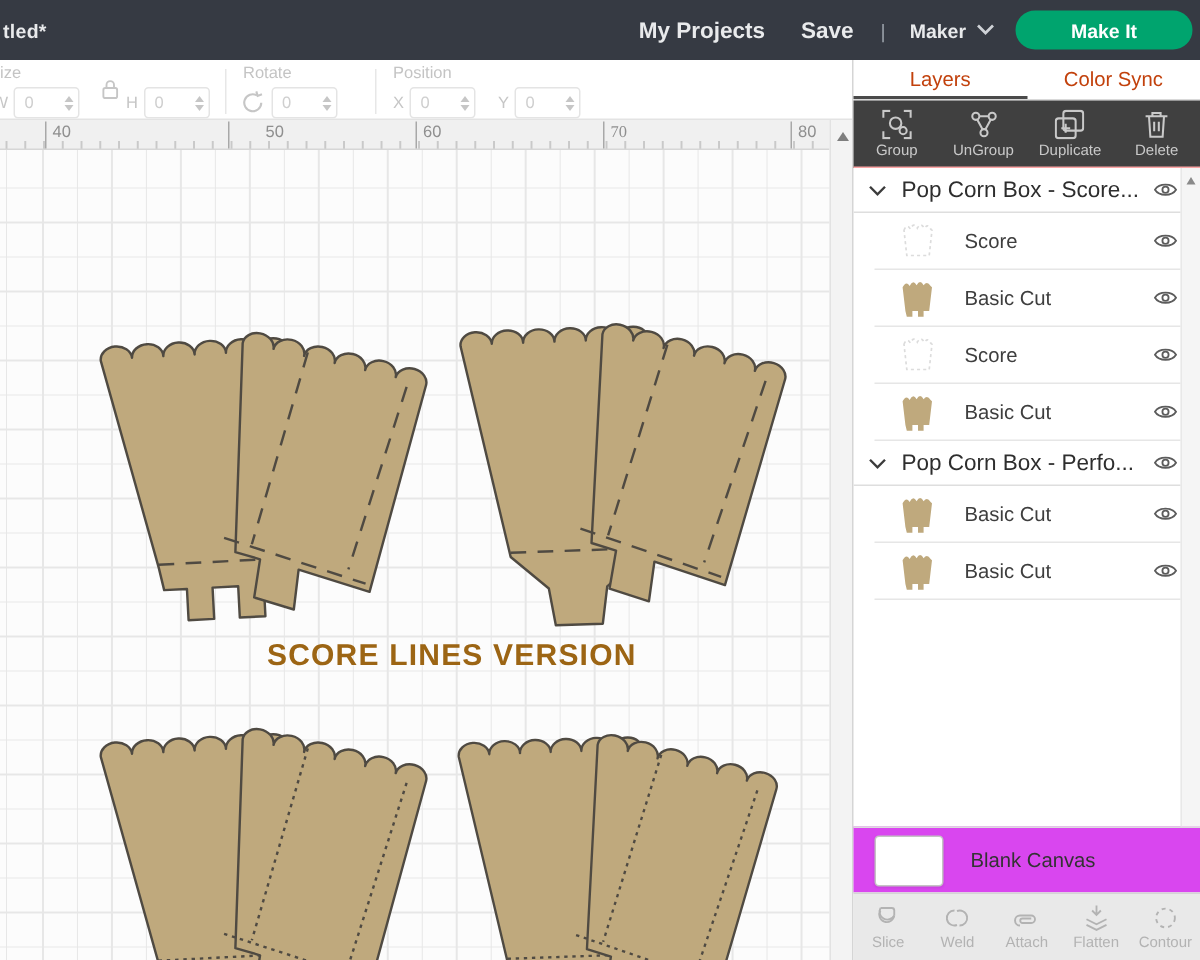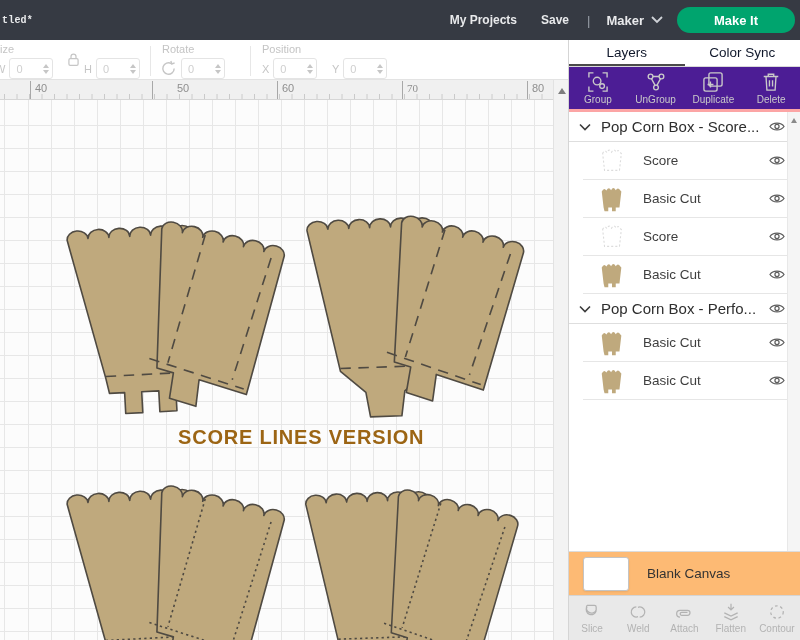--- a/index.html
+++ b/index.html
@@ -3,23 +3,23 @@
 <meta charset="utf-8">
 <style>
   * { margin:0; padding:0; box-sizing:border-box; }
   html,body { width:800px; height:640px; overflow:hidden;
     font-family:"Liberation Sans", sans-serif; background:#fff; }
   .app { position:relative; width:800px; height:640px; }
 
   
   .topbar { position:absolute; left:0; top:0; width:800px; height:40px;
     background:var(--topbar-bg,#363a43); display:flex; align-items:center; color:#e9eaec; }
-  .doc-title { font-size:10px; font-weight:700; margin-left:2px; letter-spacing:.2px;font-family:Liberation Mono, monospace; }
+  .doc-title { font-size:13px; font-weight:700; margin-left:2px; letter-spacing:.2px; }
   .topbar-right { margin-left:auto; display:flex; align-items:center; gap:0; }
-  .tb-link { font-size:12px; font-weight:700; color:#e9eaec; padding:0 12px; cursor:pointer; }
+  .tb-link { font-size:15px; font-weight:700; color:#e9eaec; padding:0 12px; cursor:pointer; }
   .tb-pipe { color:#9aa0a9; font-size:13px; padding:0 6px; }
   .machine { display:flex; align-items:center; gap:7px; padding:0 14px 0 10px; cursor:pointer; }
   .machine span { font-size:13px; font-weight:700; }
   .makeit { height:26px; min-width:118px; margin-right:5px; border:none; border-radius:13px;
     background:var(--accent-green,#00a46e); color:#fff; font-size:13px; font-weight:700;
     font-family:inherit; cursor:pointer; padding:0 24px; }
 
   
   .toolbar { position:absolute; left:0; top:40px; width:568px; height:40px; background:#fff;
     border-bottom:1px solid #e3e3e3; color:#c8c8c8; overflow:hidden; }
@@ -67,23 +67,23 @@
   .vscroll { position:absolute; left:553px; top:80px; width:15px; height:560px; background:#f3f3f3;
     border-left:1px solid #e2e2e2; }
   .vscroll .arr-up { position:absolute; left:4px; top:8px; width:0; height:0;
     border-left:4px solid transparent; border-right:4px solid transparent; border-bottom:6px solid #7e7e7e; }
   .vscroll .thumb { position:absolute; left:2px; top:22px; width:11px; height:36px; background:#bdbdbd; }
 
   
   .panel { position:absolute; left:568px; top:40px; width:232px; height:600px; background:#fff;
     border-left:1px solid #d5d5d5; display:flex; flex-direction:column; }
   .tabs { display:flex; height:27px; border-bottom:1px solid #d9d9d9; flex:none; }
-  .tab { flex:1; text-align:center; font-size:13.5px; color:#0f172a; line-height:26px; cursor:pointer; }
+  .tab { flex:1; text-align:center; font-size:13.5px; color:#c2410c; line-height:26px; cursor:pointer; }
   .tab.active { border-bottom:2px solid #4a4a4a; font-weight:400; }
-  .acts { display:flex; height:45px; border-bottom:3px solid #fca5a5; flex:none; background:#4c1d95; }
+  .acts { display:flex; height:45px; border-bottom:1px solid #fca5a5; flex:none; background:#404040; }
   .act { flex:1; display:flex; flex-direction:column; align-items:center; justify-content:center;
     gap:2px; cursor:default; }
   .act svg { stroke:#c9c9c9; fill:none; stroke-width:1.5; }
   .act .alabel { font-size:10px; color:#c9c9c9; }
 
   .llist { position:relative; flex:1; overflow:hidden; }
   .lrow { display:flex; align-items:center; }
   .lrow.group { height:30px; border-bottom:1px solid #dedede; padding:0 6px 0 10px; cursor:pointer; }
   .lrow.group .gname { font-size:15px; color:#2e2e2e; margin-left:10px; flex:1;
     white-space:nowrap; overflow:hidden; }
@@ -94,21 +94,21 @@
   .thumb .cutfill { fill:var(--shape-fill,#bfa97d); }
   .thumb .scoreline { fill:none; stroke:#dcdcdc; stroke-width:1.2; stroke-dasharray:2.2 2.2; }
   .lrow.child .cname { font-size:13.5px; color:#3e3e3e; margin-left:14px; flex:1; }
   .eye { stroke:#5c5c5c; fill:none; stroke-width:1.3; flex:none; margin-right:8px; cursor:pointer; }
   .pscroll { position:absolute; right:0; top:0; bottom:0; width:13px; background:#f5f5f5;
     border-left:1px solid #e8e8e8; }
   .pscroll .arr-up { position:absolute; left:3px; top:6px; width:0; height:0;
     border-left:3.5px solid transparent; border-right:3.5px solid transparent; border-bottom:5px solid #8a8a8a; }
 
   .blank-row { flex:none; height:44px; border-top:1px solid #dcdcdc; display:flex;
-    align-items:center; background:#fdba74; }
+    align-items:center; background:#d946ef; }
   .swatch { width:46px; height:34px; background:#fff; border:1px solid #c4c4c4; border-radius:3px;
     margin-left:14px; box-shadow:0 1px 2px rgba(0,0,0,.08); cursor:pointer; }
   .blank-label { font-size:13.5px; color:#333; margin-left:18px; }
 
   .bottom-acts { flex:none; height:45px; background:#e9e9e9; border-top:1px solid #d4d4d4;
     display:flex; }
   .bact { flex:1; display:flex; flex-direction:column; align-items:center; justify-content:center;
     gap:1px; cursor:default; }
   .bact svg { stroke:#b3b3b3; fill:none; stroke-width:1.5; }
   .bact .alabel { font-size:10px; color:#b3b3b3; }

